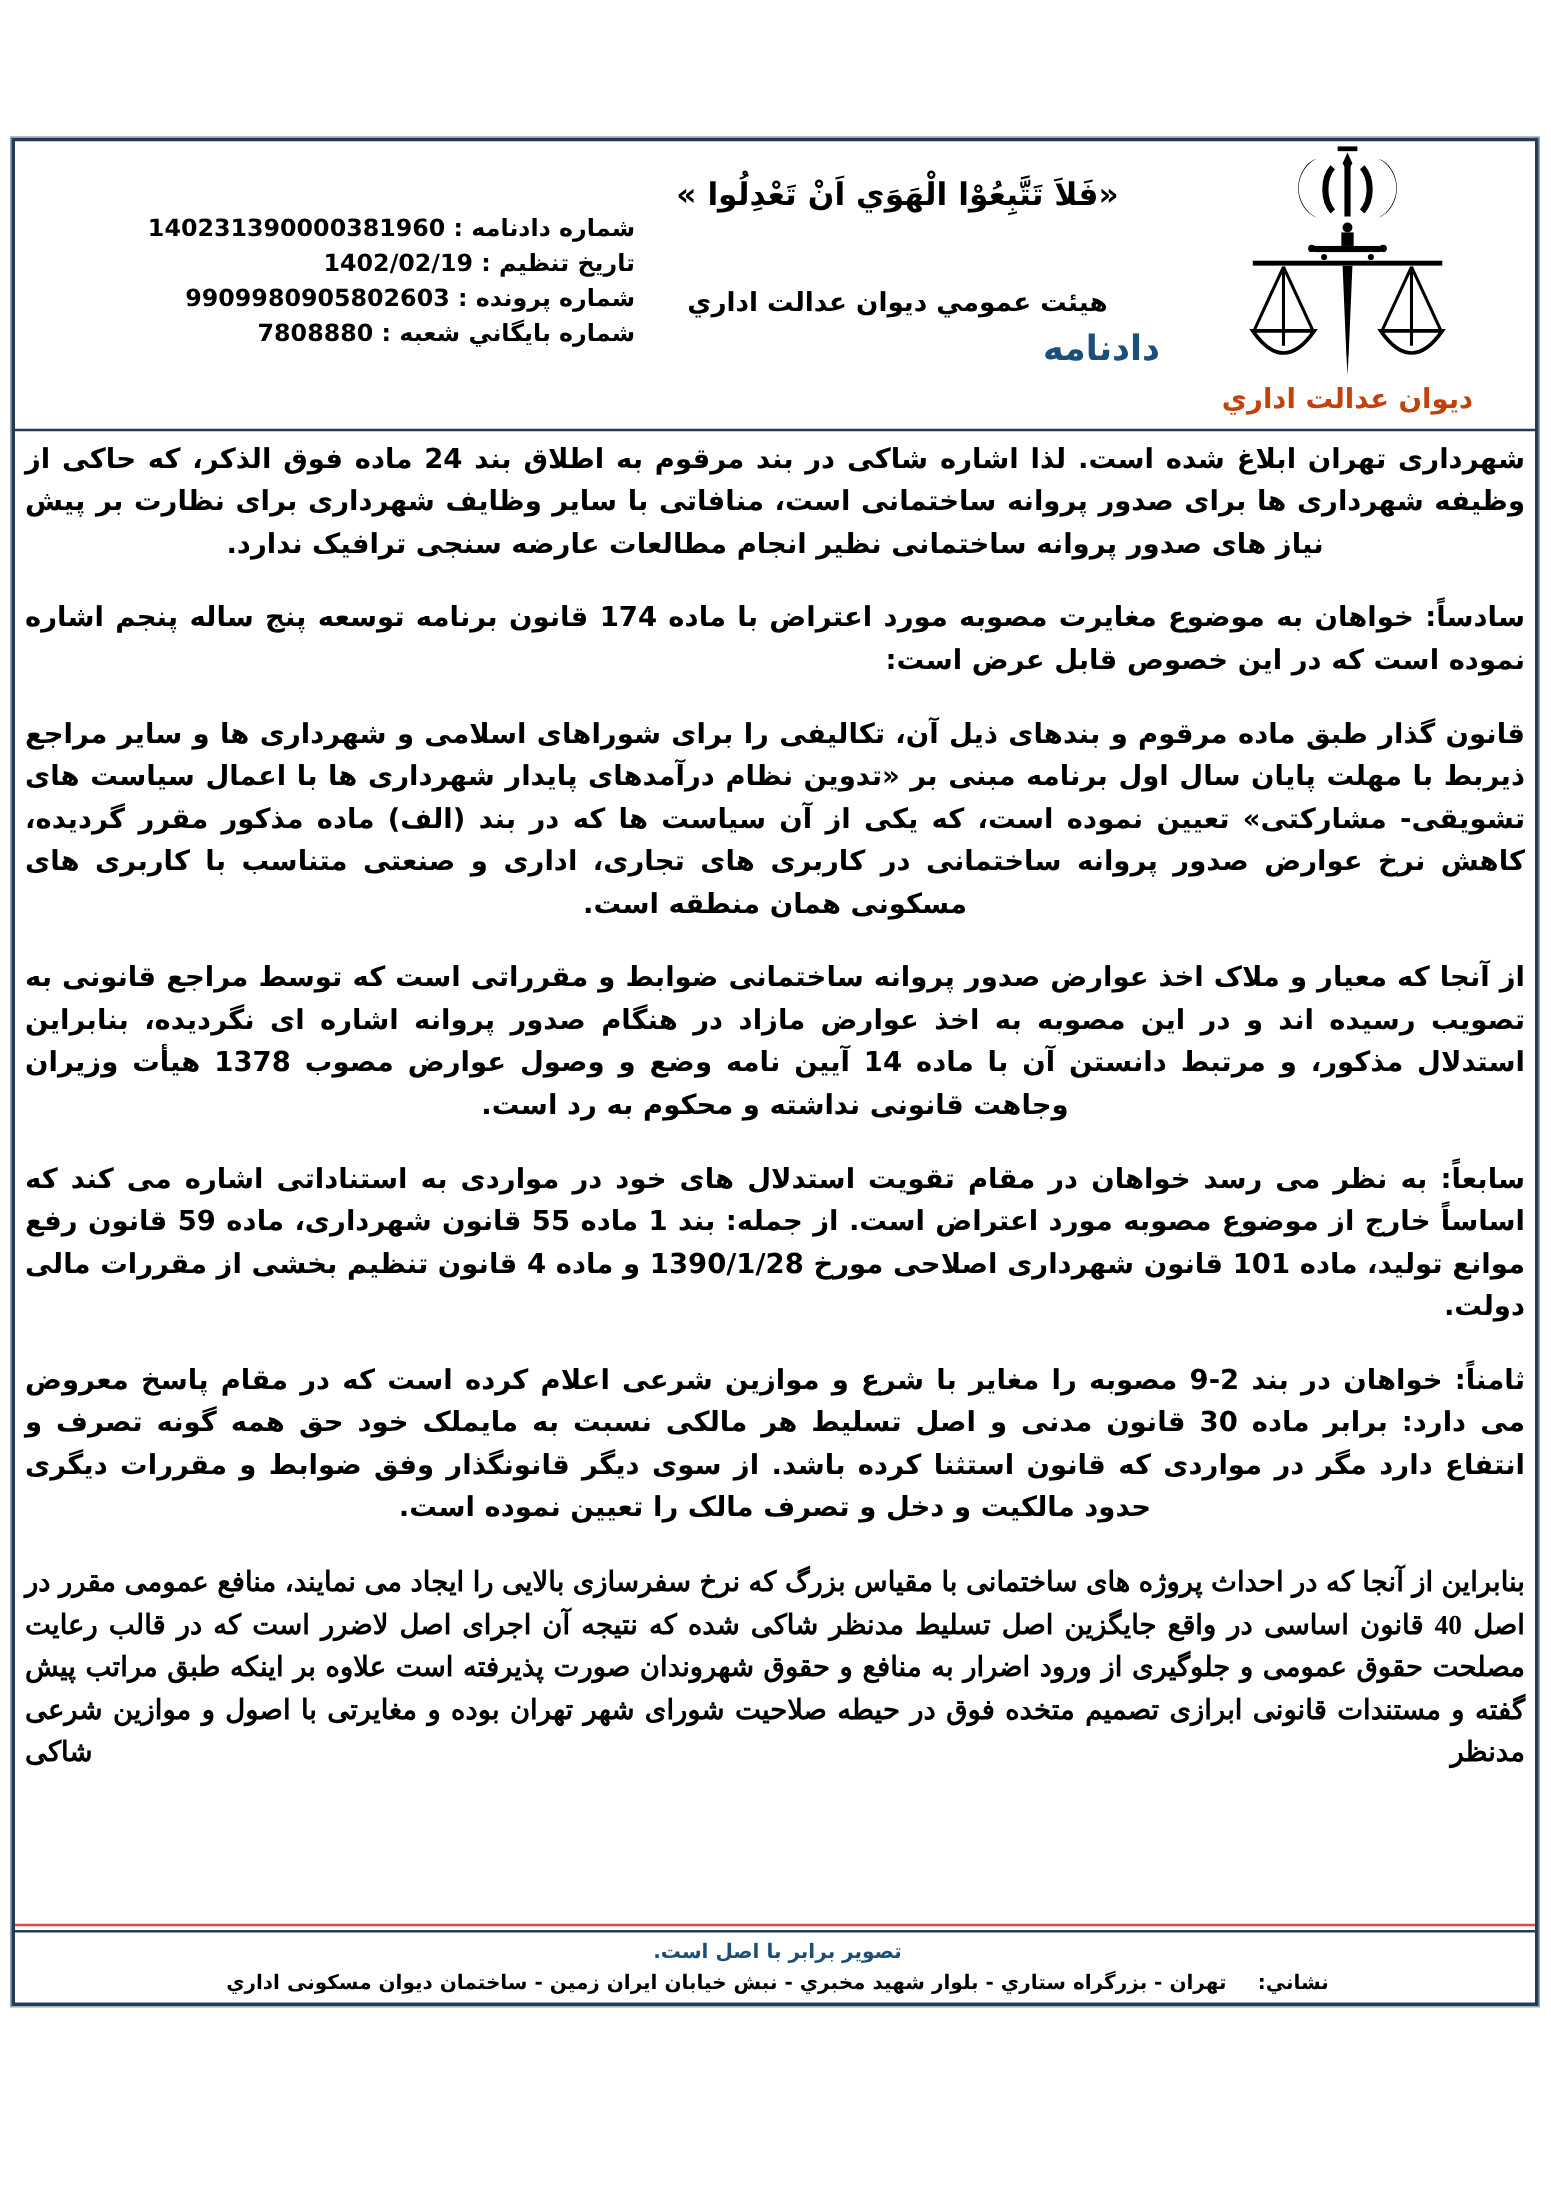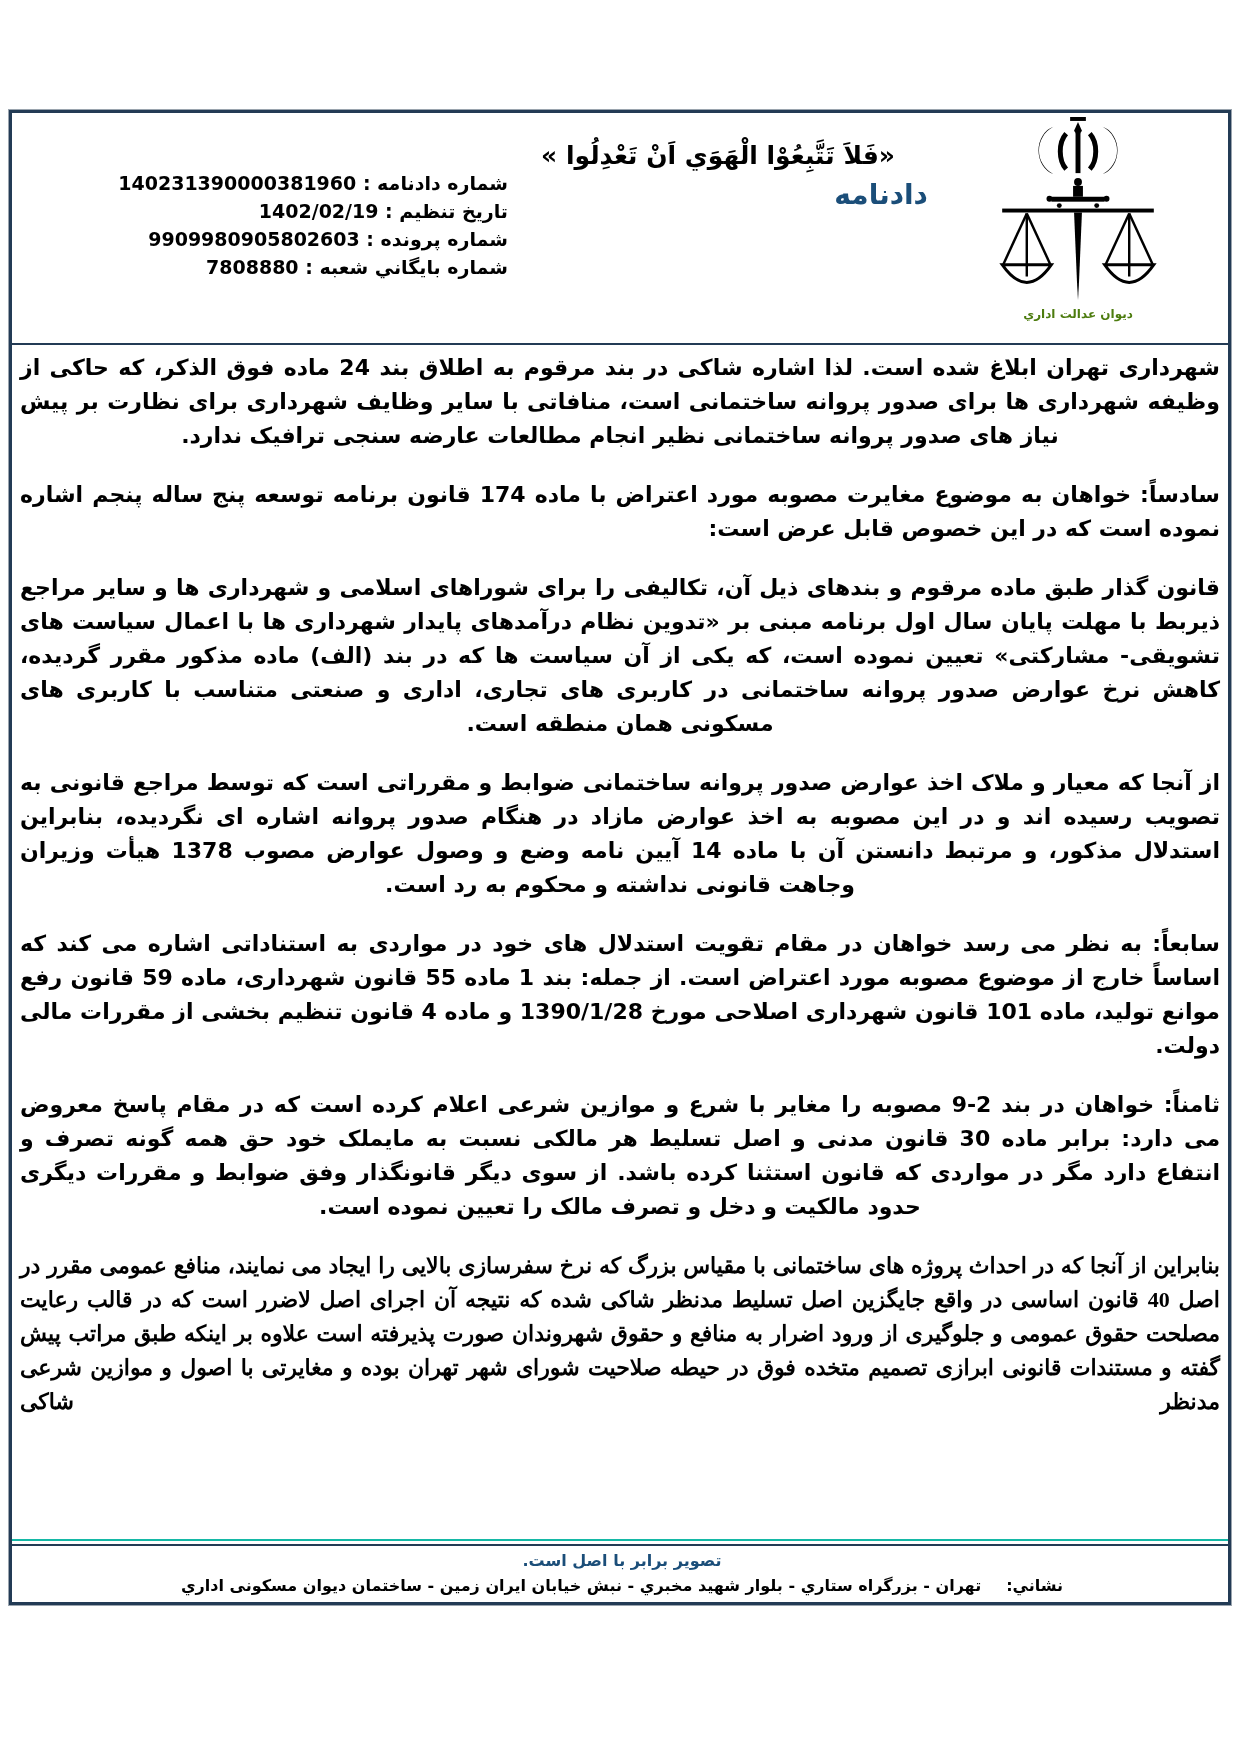--- a/index.html
+++ b/index.html
@@ -35,24 +35,24 @@
     display: flex;
     flex-direction: row;
   }
   .logo-col {
     width: 300px;
     text-align: center;
     padding-top: 4px;
   }
   .logo-col svg { display: block; margin: 0 auto; }
   .logo-caption {
-    font-size: 12px;
+    font-size: 22px;
     font-weight: bold;
     margin-top: -2px;
-    color: #4d7c0f;
+    color: #c2410c;
   }
   .center-col {
     width: 420px;
     text-align: center;
   }
   .quote {
     margin-top: 28px;
     font-size: 25px;
     font-weight: bold;
     color: #000;
@@ -83,21 +83,21 @@
     font-size: 19px;
     font-weight: bold;
     line-height: 28px;
     white-space: nowrap;
     padding-left: 16px;
   }
   
   .body-section {
     flex: 1;
     box-sizing: border-box;
-    border-bottom: 2px solid #14b8a6;
+    border-bottom: 2px solid #ef4444;
     padding: 6px 8px 0 8px;
     overflow: hidden;
   }
   .para {
     font-size: 22px;
     font-weight: bold;
     line-height: 34px;
     color: #000;
     text-align: justify;
     margin: 0 0 25px 0;
@@ -171,20 +171,21 @@
           <line x1="137" y1="98" x2="137" y2="150" stroke-width="2.5"></line>
           <path d="M112,150 L162,150 Q137,186 112,150 Z" stroke-width="3"></path>
           <line x1="137" y1="150" x2="137" y2="162" stroke-width="2.5"></line>
         </svg>
       </span>
       <div class="logo-caption">ديوان عدالت اداري</div>
     </div>
 
     <div class="center-col">
       <div class="quote">«فَلاَ تَتَّبِعُوْا الْهَوَي اَنْ تَعْدِلُوا »</div>
+      <div class="org-title">هيئت عمومي ديوان عدالت اداري</div>
       <div class="doc-title">دادنامه</div>
     </div>
 
     <div class="numbers-col">
       <div class="field">
         <span>شماره دادنامه : </span><span>140231390000381960</span>
       </div>
       <div class="field">
         <span>تاريخ تنظيم : </span><span>1402/02/19</span>
       </div>

